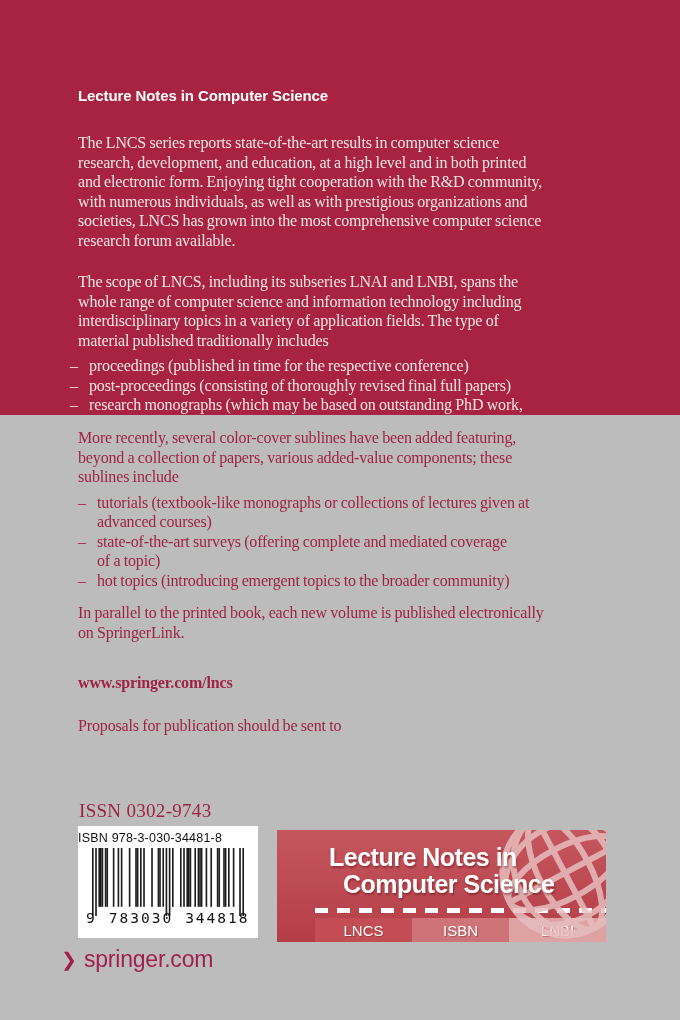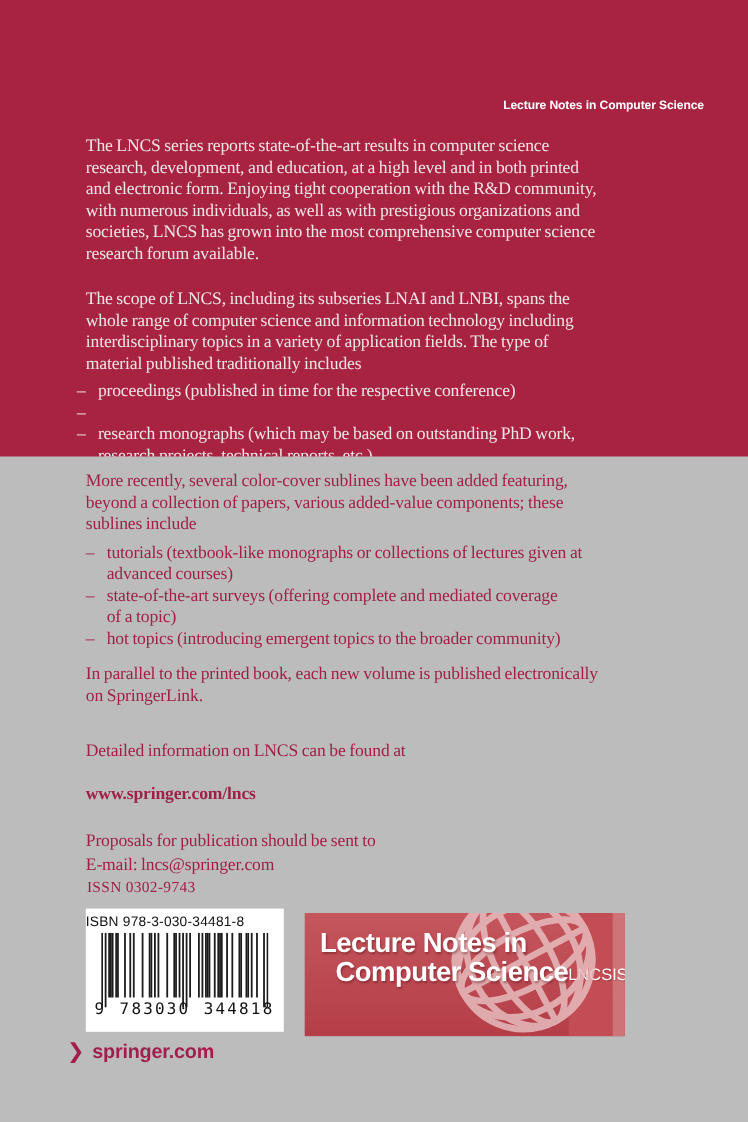--- a/index.html
+++ b/index.html
@@ -13,24 +13,24 @@
 
   
   .red-section{
     box-sizing:border-box;
     width:680px;height:415px;
     background:var(--red-bg,#A82341);
     padding:86px 40px 0 78px;
     overflow:hidden;
   }
   .red-section h1{
-    margin:0 0 17px 0;
-    font-family:"Liberation Sans","DejaVu Sans",sans-serif;
-    font-weight:bold;font-size:11px;line-height:20px;
-    color:#FFFFFF;letter-spacing:-0.1px;text-align:right;
+    margin:0 0 27px 0;
+    font-family:"Liberation Sans","DejaVu Sans",sans-serif;
+    font-weight:bold;font-size:15px;line-height:20px;
+    color:#FFFFFF;letter-spacing:-0.1px;
   }
   .para{
     margin:0;width:572px;
     font-size:16px;line-height:19.5px;
     letter-spacing:-0.15px;word-spacing:-0.5px;
     white-space:pre-line;
   }
   .red-section .para{color:var(--light-text,#F0E5E6);}
   .red-section .p2{margin-top:22px;}
   .bullets{margin:6px 0 0 -8px;}
@@ -52,21 +52,21 @@
   .g-p2{margin-top:13px;}
   .info-block{margin-top:11px;}
   .info-block .bold-url{font-weight:bold;}
   .proposals-line{margin-top:4px;}
   .address-line{margin-top:5px;}
   .email-line{margin-top:3px;}
 
   
   .issn{
     position:absolute;left:79px;top:800px;
-    font-size:14px;color:var(--crimson-text,#9F2145);
+    font-size:19px;color:var(--crimson-text,#9F2145);
     letter-spacing:0.3px;
   }
   .barcode-box{
     position:absolute;left:78px;top:826px;
     width:180px;height:112px;
     background:#FFFFFF;
     box-sizing:border-box;
     text-align:left;
   }
   .isbn-label{
@@ -80,21 +80,21 @@
     margin:-6px 0 0 8px;
     font-family:"DejaVu Sans Mono","Liberation Mono",monospace;
     font-size:14.5px;color:#111;letter-spacing:2px;
   }
 
   .logo-box{
     position:absolute;left:277px;top:830px;
     width:291px;height:112px;
     background:linear-gradient(var(--logo-red,#C5565E),var(--logo-red-dark,#B43E48));
     overflow:hidden;
-    display:flex;flex-direction:row;
+    display:flex;flex-direction:column;padding-left:38px;
   }
   .logo-main{position:relative;flex:none;height:76px;}
   .logo-title{
     position:relative;z-index:2;
     font-family:"Liberation Sans","DejaVu Sans",sans-serif;
     font-weight:bold;color:#FFFFFF;
     font-size:25px;line-height:27px;letter-spacing:-0.5px;
     text-shadow:1px 2px 2px rgba(90,15,22,0.45);
     margin-top:14px;
   }
@@ -116,21 +116,21 @@
   .seg-1{background:var(--lnai-seg,#CE7377);}
   .seg-2{background:var(--lnbi-seg,#DEA2A3);}
 
   .footer{
     position:absolute;left:61px;top:946px;
     display:flex;align-items:center;gap:7px;
     color:var(--springer,#A21E4D);
     font-family:"Liberation Sans","DejaVu Sans",sans-serif;
   }
   .footer .chev{font-size:19px;font-weight:bold;line-height:20px;}
-  .footer .site{font-size:18px;font-weight:700;letter-spacing:-0.2px;text-align:center;}
+  .footer .site{font-size:23px;font-weight:400;letter-spacing:-0.2px;text-align:center;}
 </style>
 </head>
 <body>
 
 <div class="cover">
 
   <section class="red-section">
     <h1>Lecture Notes in Computer Science</h1>
     <p class="para p1">The LNCS series reports state-of-the-art results in computer science
 research, development, and education, at a high level and in both printed
@@ -142,20 +142,21 @@
 whole range of computer science and information technology including
 interdisciplinary topics in a variety of application fields. The type of
 material published traditionally includes</p>
     <div class="bullets">
         <div class="bullet-item">
           <span class="dash">–</span>
           <span class="btxt">proceedings (published in time for the respective conference)</span>
         </div>
         <div class="bullet-item">
           <span class="dash">–</span>
+          <span class="btxt">post-proceedings (consisting of thoroughly revised final full papers)</span>
         </div>
         <div class="bullet-item">
           <span class="dash">–</span>
           <span class="btxt">research monographs (which may be based on outstanding PhD work,
 research projects, technical reports, etc.)</span>
         </div>
       </div>
   </section>
 
   <section class="gray-section">
@@ -174,25 +175,23 @@
 of a topic)</span>
         </div>
         <div class="bullet-item">
           <span class="dash">–</span>
           <span class="btxt">hot topics (introducing emergent topics to the broader community)</span>
         </div>
       </div>
     <p class="para g-p2">In parallel to the printed book, each new volume is published electronically
 on SpringerLink.</p>
     <div class="para info-block">
-      <div>Detailed information on LNCS can be found at</div>
       <div class="bold-url">www.springer.com/lncs</div>
     </div>
     <p class="para proposals-line">Proposals for publication should be sent to</p>
-    <p class="para email-line">E-mail: lncs@springer.com</p>
   </section>
 
   <div class="issn">ISSN 0302-9743</div>
 
   <div class="barcode-box">
     <div class="isbn-label">ISBN 978-3-030-34481-8</div>
     <svg class="barcode-svg" viewBox="0 0 95 74" preserveAspectRatio="none">
         <rect x="0" y="0" width="1.02" height="74"></rect>
         <rect x="2" y="0" width="1.02" height="74"></rect>
         <rect x="4" y="0" width="1.02" height="64"></rect>
@@ -256,21 +255,21 @@
         </g>
       </svg>
       <div class="logo-title">
         <div class="l1">Lecture Notes in</div>
         <div class="l2">Computer Science</div>
       </div>
     </div>
     <div class="dashed-divider"></div>
     <div class="logo-strip">
       <div class="seg seg-0">LNCS</div>
-      <div class="seg seg-1">ISSN</div>
+      <div class="seg seg-1">ISBN</div>
       <div class="seg seg-2">LNBI</div>
     </div>
   </div>
 
   <div class="footer">
     <span class="chev">❯</span>
     <span class="site">springer.com</span>
   </div>
 
 </div>

